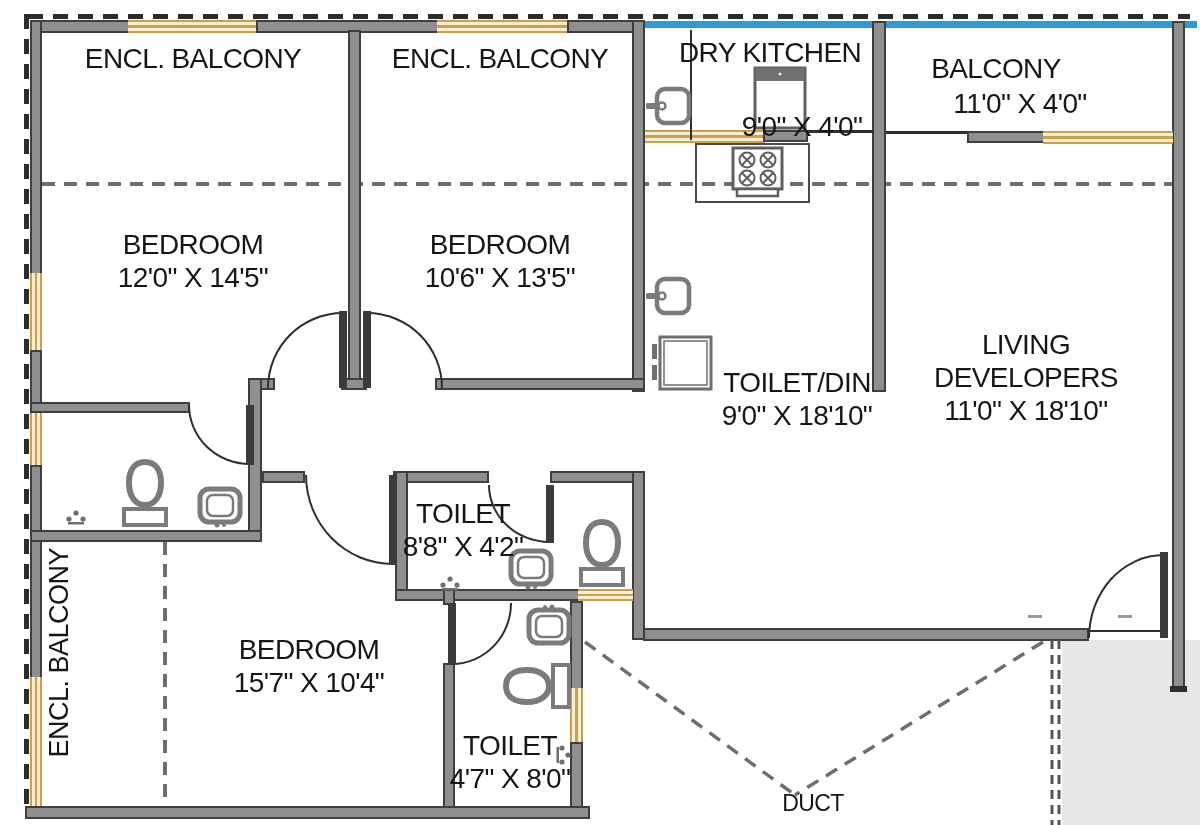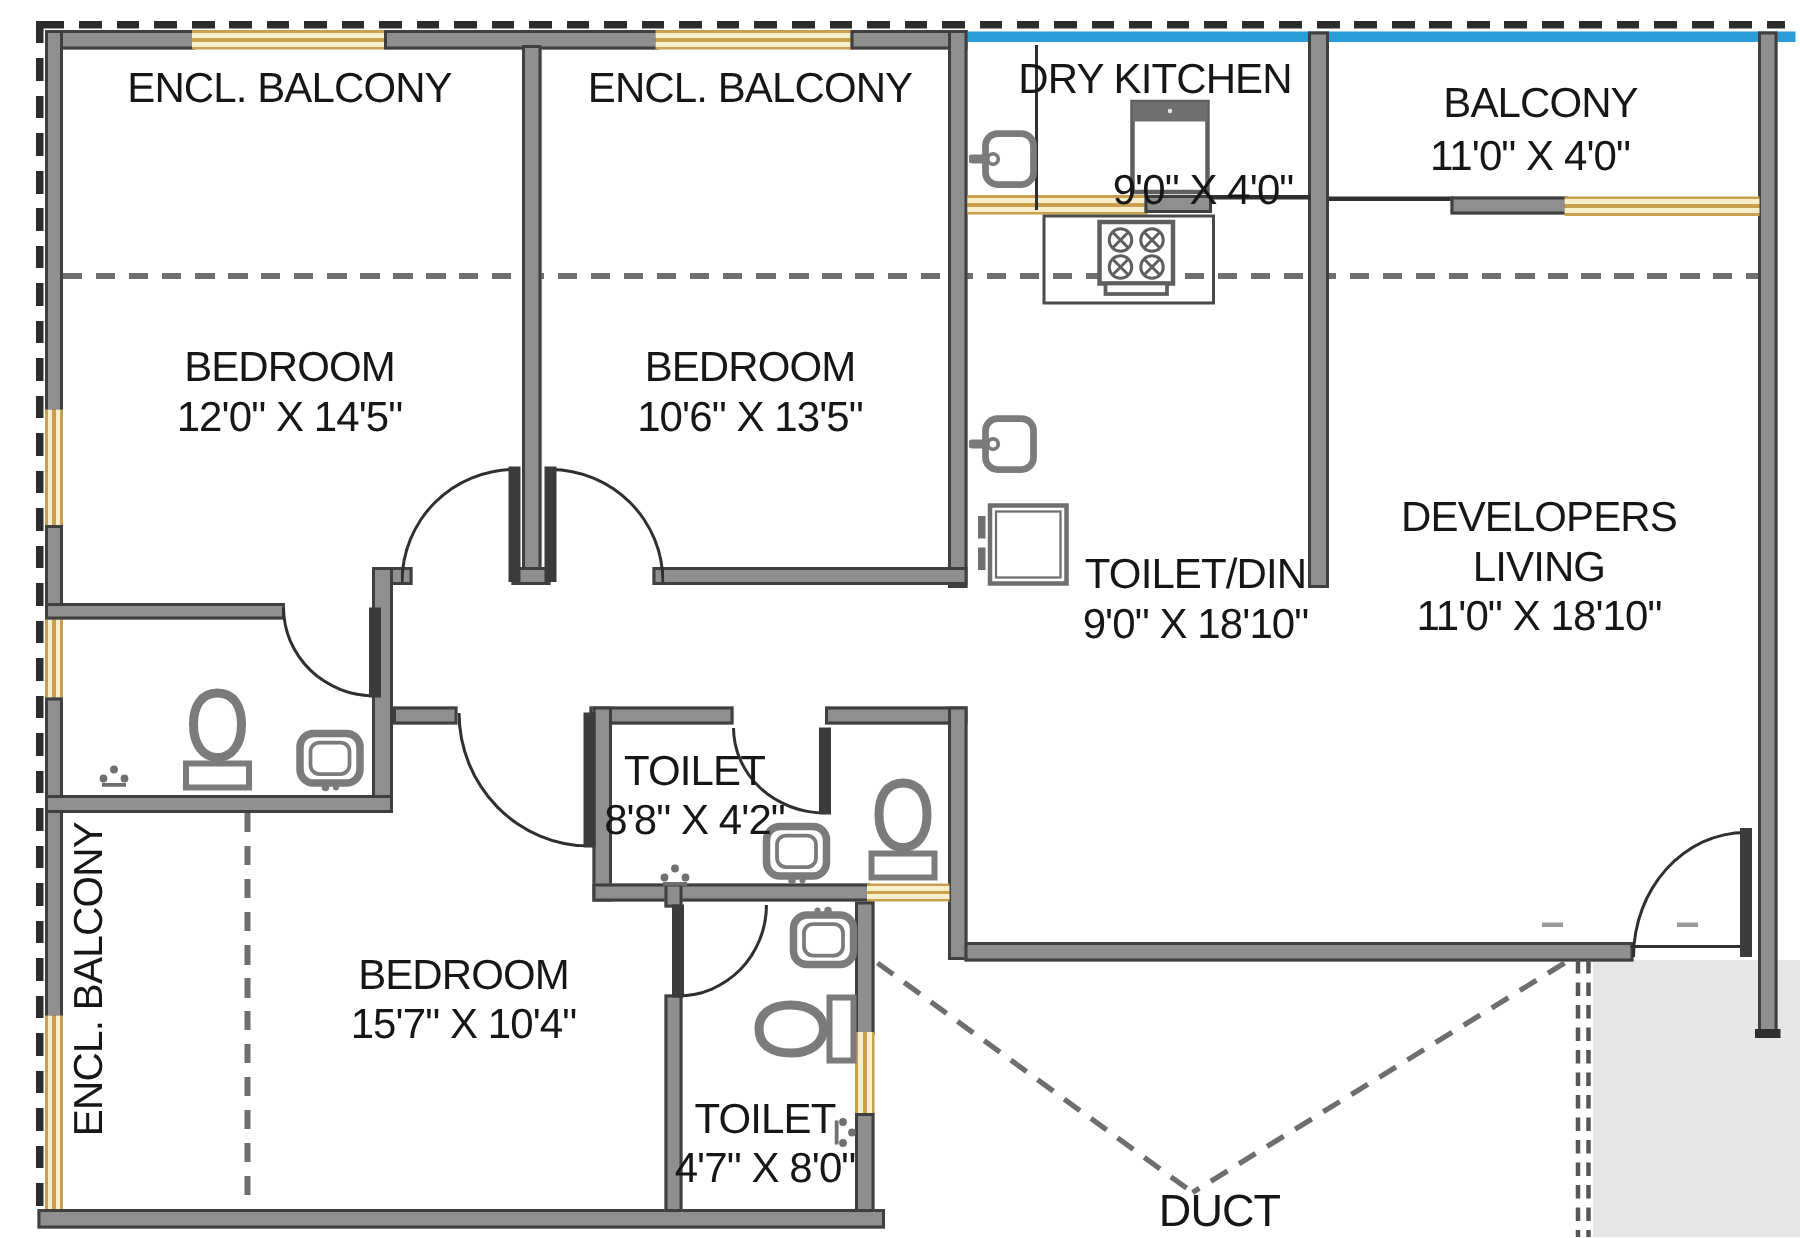--- a/index.html
+++ b/index.html
@@ -17,21 +17,21 @@
   .outside{position:absolute;background:#e7e7e7;}
   .arc{position:absolute;border:0 solid #2f2f2f;box-sizing:border-box;}
   .arc.tl{border-left-width:2px;border-top-width:2px;border-top-left-radius:100% 100%;}
   .arc.tr{border-right-width:2px;border-top-width:2px;border-top-right-radius:100% 100%;}
   .arc.bl{border-left-width:2px;border-bottom-width:2px;border-bottom-left-radius:100% 100%;}
   .arc.br{border-right-width:2px;border-bottom-width:2px;border-bottom-right-radius:100% 100%;}
   .leaf{position:absolute;background:#3b3b3b;}
   .fixture{position:absolute;}
   .room-label{position:absolute;color:#161616;font-size:28px;line-height:1.18;letter-spacing:-0.6px;
               text-align:center;white-space:nowrap;transform:translateX(-50%);}
-  .room-label.sm{font-size:30px;}
+  .room-label.sm{font-size:23px;}
   .vlabel{position:absolute;color:#161616;font-size:27px;letter-spacing:-0.5px;white-space:nowrap;
           writing-mode:vertical-rl;transform:rotate(180deg);}
   .counter{position:absolute;border:2px solid #4a4a4a;box-sizing:border-box;background:transparent;}
   .tick{position:absolute;background:#9a9a9a;}
   svg{display:block;}
 </style>
 </head>
 <body>
 
 <div id="plan">
@@ -248,40 +248,40 @@
     <line x1="1052" y1="640" x2="1052" y2="825" stroke="#565656" stroke-width="3" stroke-dasharray="9 6"></line>
     <line x1="1059" y1="640" x2="1059" y2="825" stroke="#565656" stroke-width="3" stroke-dasharray="9 6"></line>
   </svg>
 
   <div class="room-label" style="left:193px;top:42px;">ENCL. BALCONY</div>
   <div class="room-label" style="left:500px;top:42px;">ENCL. BALCONY</div>
 
   <div class="room-label" style="left:770px;top:36px;">DRY KITCHEN</div>
   <div class="room-label" style="left:802px;top:110px;">9'0" X 4'0"</div>
 
-  <div class="room-label" style="left:1027px;top:52px;">BALCONY</div>
+  <div class="room-label" style="left:996px;top:52px;">BALCONY</div>
   <div class="room-label" style="left:1020px;top:87px;">11'0" X 4'0"</div>
 
   <div class="room-label" style="left:193px;top:228px;">
     <div>BEDROOM</div>
     <div>12'0" X 14'5"</div>
   </div>
   <div class="room-label" style="left:500px;top:228px;">
     <div>BEDROOM</div>
     <div>10'6" X 13'5"</div>
   </div>
 
   <div class="room-label" style="left:797px;top:366px;">
     <div>TOILET/DIN</div>
     <div>9'0" X 18'10"</div>
   </div>
 
   <div class="room-label" style="left:1026px;top:328px;">
+    <div>LIVING</div>
     <div>DEVELOPERS</div>
-    <div>LIVING</div>
     <div>11'0" X 18'10"</div>
   </div>
 
   <div class="room-label" style="left:463px;top:497px;">
     <div>TOILET</div>
     <div>8'8" X 4'2"</div>
   </div>
 
   <div class="room-label" style="left:309px;top:633px;">
     <div>BEDROOM</div>

